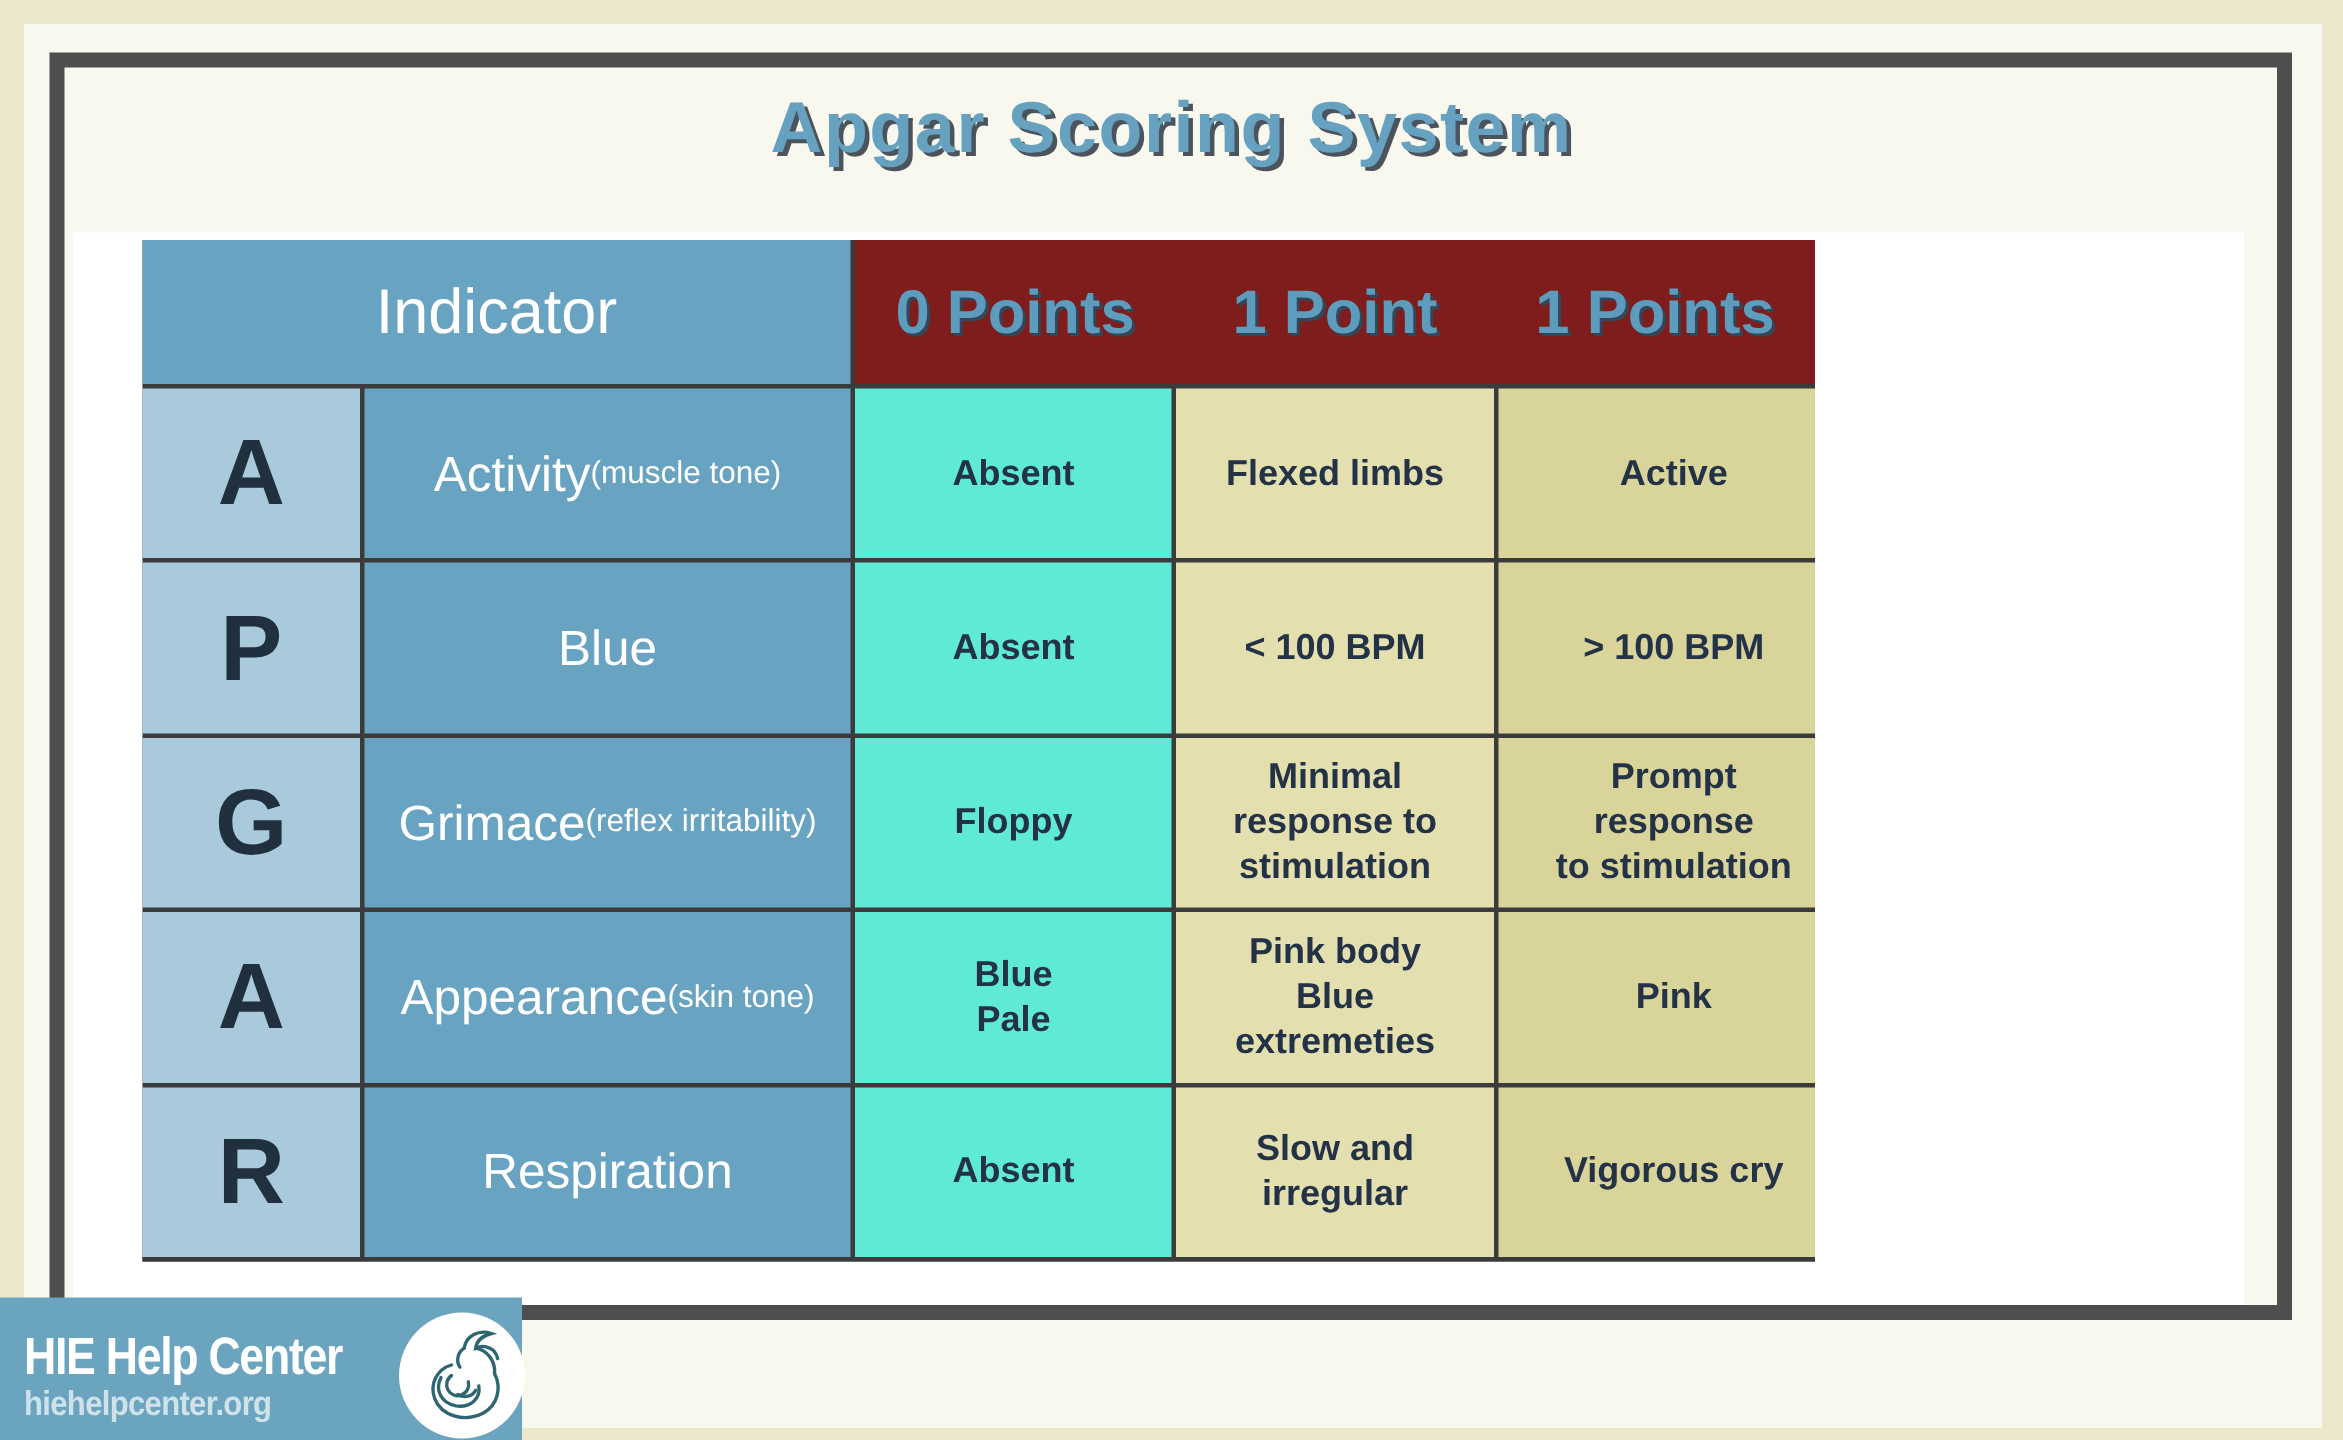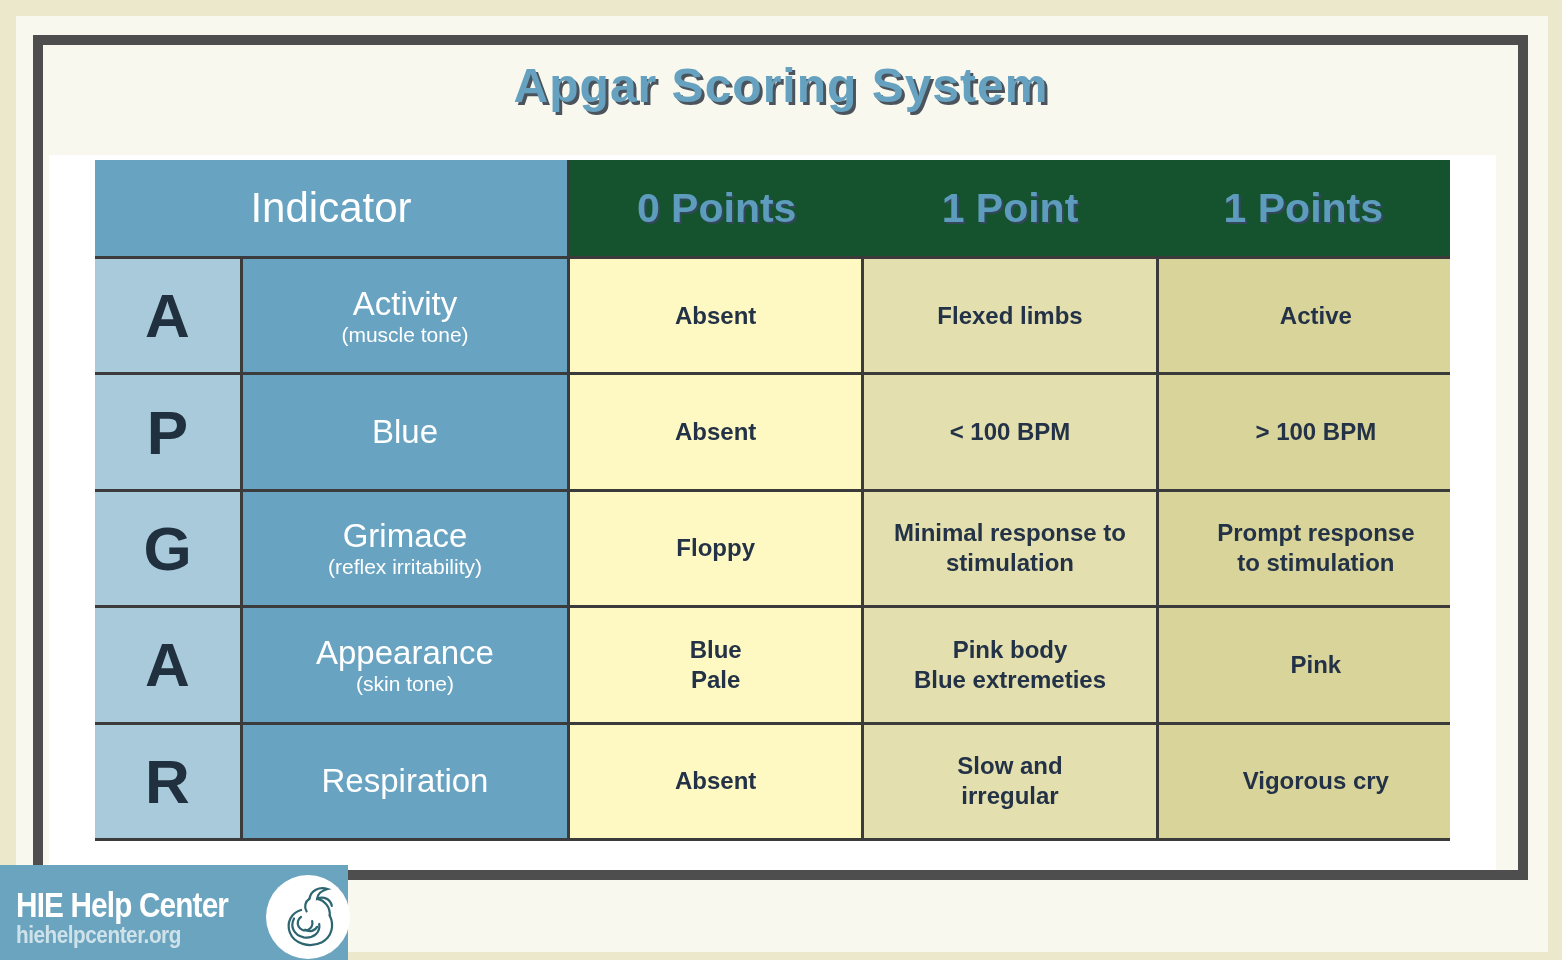--- a/index.html
+++ b/index.html
@@ -24,61 +24,61 @@
     font-size:48px; font-weight:600; letter-spacing:1px;
     color:#66a2c0;
     text-shadow:3px 3px 0 #4b545c;
   }
   .white-band {
     position:absolute; left:49px; top:155px; width:1447px; height:715px;
     background:#ffffff;
   }
   
   .apgar-table {
-    position:absolute; left:95px; top:160px; width:1355px; height:681px;
+    position:absolute; left:95px; top:160px; width:1115px; height:681px;
     display:grid;
     grid-template-columns:145px 324px 1fr 1fr 1fr;
     grid-template-rows:96px repeat(5, 1fr);
     gap:3px;
     background:#3b3b3b;
     border-bottom:3px solid #3b3b3b;
   }
   .cell { display:flex; align-items:center; justify-content:center; text-align:center; }
   .hdr-indicator {
     grid-column:1 / 3;
     background:#68a3c2;
     color:#ffffff; font-size:42px; font-weight:400;
   }
   .hdr-points-band {
     grid-column:3 / 6;
-    background:#14532d;
+    background:#7f1d1d;
     display:flex; align-items:center;
   }
   .points-label {
     flex:1; text-align:center;
     font-size:41px; font-weight:600;
     color:#5d9cbd;
     text-shadow:2px 2px 0 #33475a;
   }
   .letter-cell {
     background:#a8cada;
     color:#21303f; font-size:62px; font-weight:600;
   }
   .label-cell {
     background:#68a3c2; color:#ffffff;
-    flex-direction:column; line-height:1.15;
+    line-height:1.15;
   }
   .label-main { font-size:33px; font-weight:400; }
   .label-sub  { font-size:21px; font-weight:400; }
   .label-sub:empty { display:none; }
   .value-cell {
     font-size:24px; font-weight:600; color:#233246;
     line-height:1.25; white-space:pre-line; padding:0 10px;
   }
-  .col-0 { background:#fef9c3; }
+  .col-0 { background:#5eead4; }
   .col-1 { background:#e3dfae; }
   .col-2 { background:#d9d499;padding-left:33px; }
   
   .brand-banner {
     position:absolute; left:0; top:865px; width:348px; height:104px;
     background:#6ba4bf;
     display:flex; align-items:center; justify-content:space-between;
     padding:0 10px 0 16px;
     z-index:5;
   }

